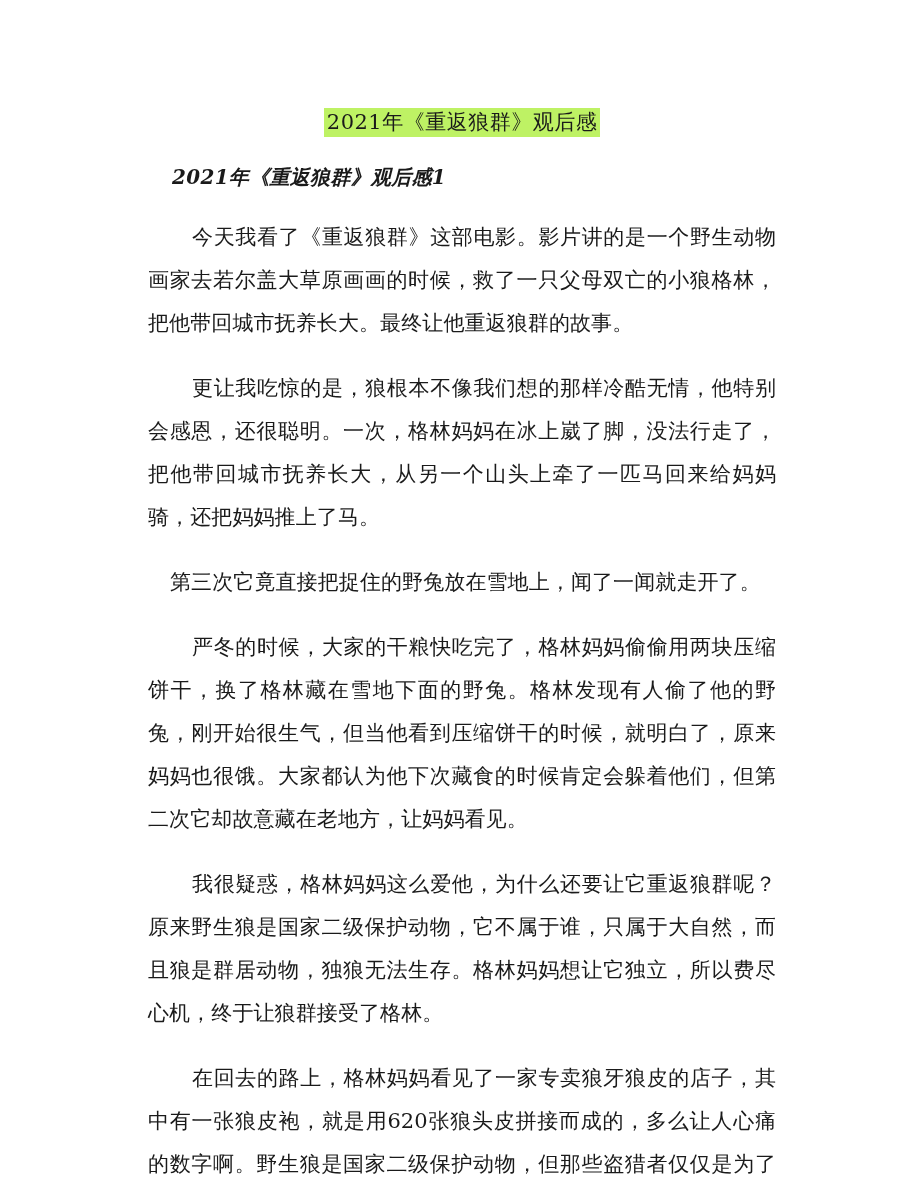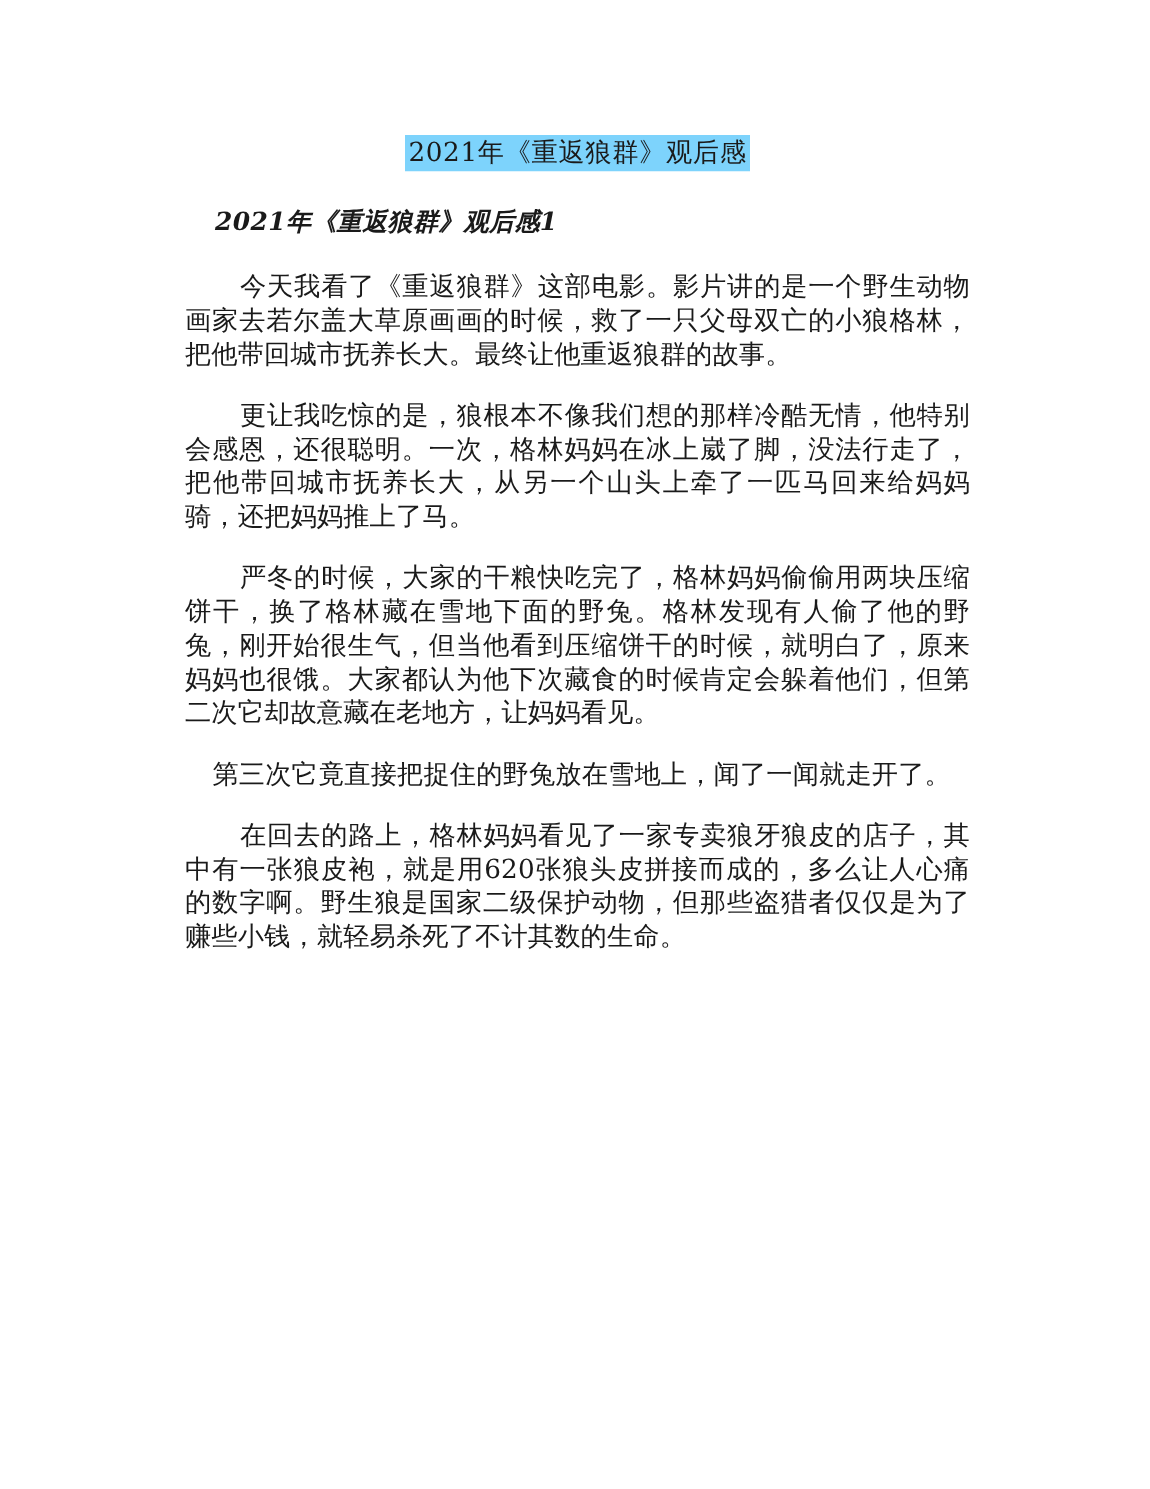--- a/index.html
+++ b/index.html
@@ -27,38 +27,38 @@
     text-align: center;
     font-size: 21px;
     line-height: 30px;
     margin: 0;
     padding: 0;
     font-weight: normal;
     letter-spacing: 0.5px;
     padding-top: 107px;
   }
   .doc-title .hl {
-    background: #7dd3fc;
+    background: #bef264;
     padding: 2px 3px 3px 3px;
     white-space: nowrap;
   }
   .section-heading {
     font-size: 20px;
     line-height: 30px;
     font-weight: bold;
     margin: 0;
     padding: 0;
     text-indent: 24px;
     margin-top: 25px;
     letter-spacing: 0.3px;
     font-style: italic;
   }
   .para {
     font-size: 21px;
-    line-height: 27px;
+    line-height: 43px;
     margin: 0;
     padding: 0;
     text-align: justify;
     text-justify: inter-ideograph;
     text-indent: 44px;
     letter-spacing: 0.1px;
     margin-top: 22px;
     word-break: break-all;
   }
   .para.indent-1 {
@@ -73,18 +73,19 @@
 
 <div class="page">
   <div class="content">
 
     <div class="doc-title"><span class="hl">2021年《重返狼群》观后感</span></div>
 
     <div class="section-heading">2021年《重返狼群》观后感1</div>
 
     <p class="para">今天我看了《重返狼群》这部电影。影片讲的是一个野生动物画家去若尔盖大草原画画的时候，救了一只父母双亡的小狼格林，把他带回城市抚养长大。最终让他重返狼群的故事。</p>
     <p class="para">更让我吃惊的是，狼根本不像我们想的那样冷酷无情，他特别会感恩，还很聪明。一次，格林妈妈在冰上崴了脚，没法行走了，把他带回城市抚养长大，从另一个山头上牵了一匹马回来给妈妈骑，还把妈妈推上了马。</p>
+    <p class="para indent-1">第三次它竟直接把捉住的野兔放在雪地上，闻了一闻就走开了。</p>
     <p class="para">严冬的时候，大家的干粮快吃完了，格林妈妈偷偷用两块压缩饼干，换了格林藏在雪地下面的野兔。格林发现有人偷了他的野兔，刚开始很生气，但当他看到压缩饼干的时候，就明白了，原来妈妈也很饿。大家都认为他下次藏食的时候肯定会躲着他们，但第二次它却故意藏在老地方，让妈妈看见。</p>
-    <p class="para indent-1">第三次它竟直接把捉住的野兔放在雪地上，闻了一闻就走开了。</p>
+    <p class="para">我很疑惑，格林妈妈这么爱他，为什么还要让它重返狼群呢？原来野生狼是国家二级保护动物，它不属于谁，只属于大自然，而且狼是群居动物，独狼无法生存。格林妈妈想让它独立，所以费尽心机，终于让狼群接受了格林。</p>
     <p class="para">在回去的路上，格林妈妈看见了一家专卖狼牙狼皮的店子，其中有一张狼皮袍，就是用620张狼头皮拼接而成的，多么让人心痛的数字啊。野生狼是国家二级保护动物，但那些盗猎者仅仅是为了赚些小钱，就轻易杀死了不计其数的生命。</p>
 
   </div>
 </div>
 
 </body></html>

